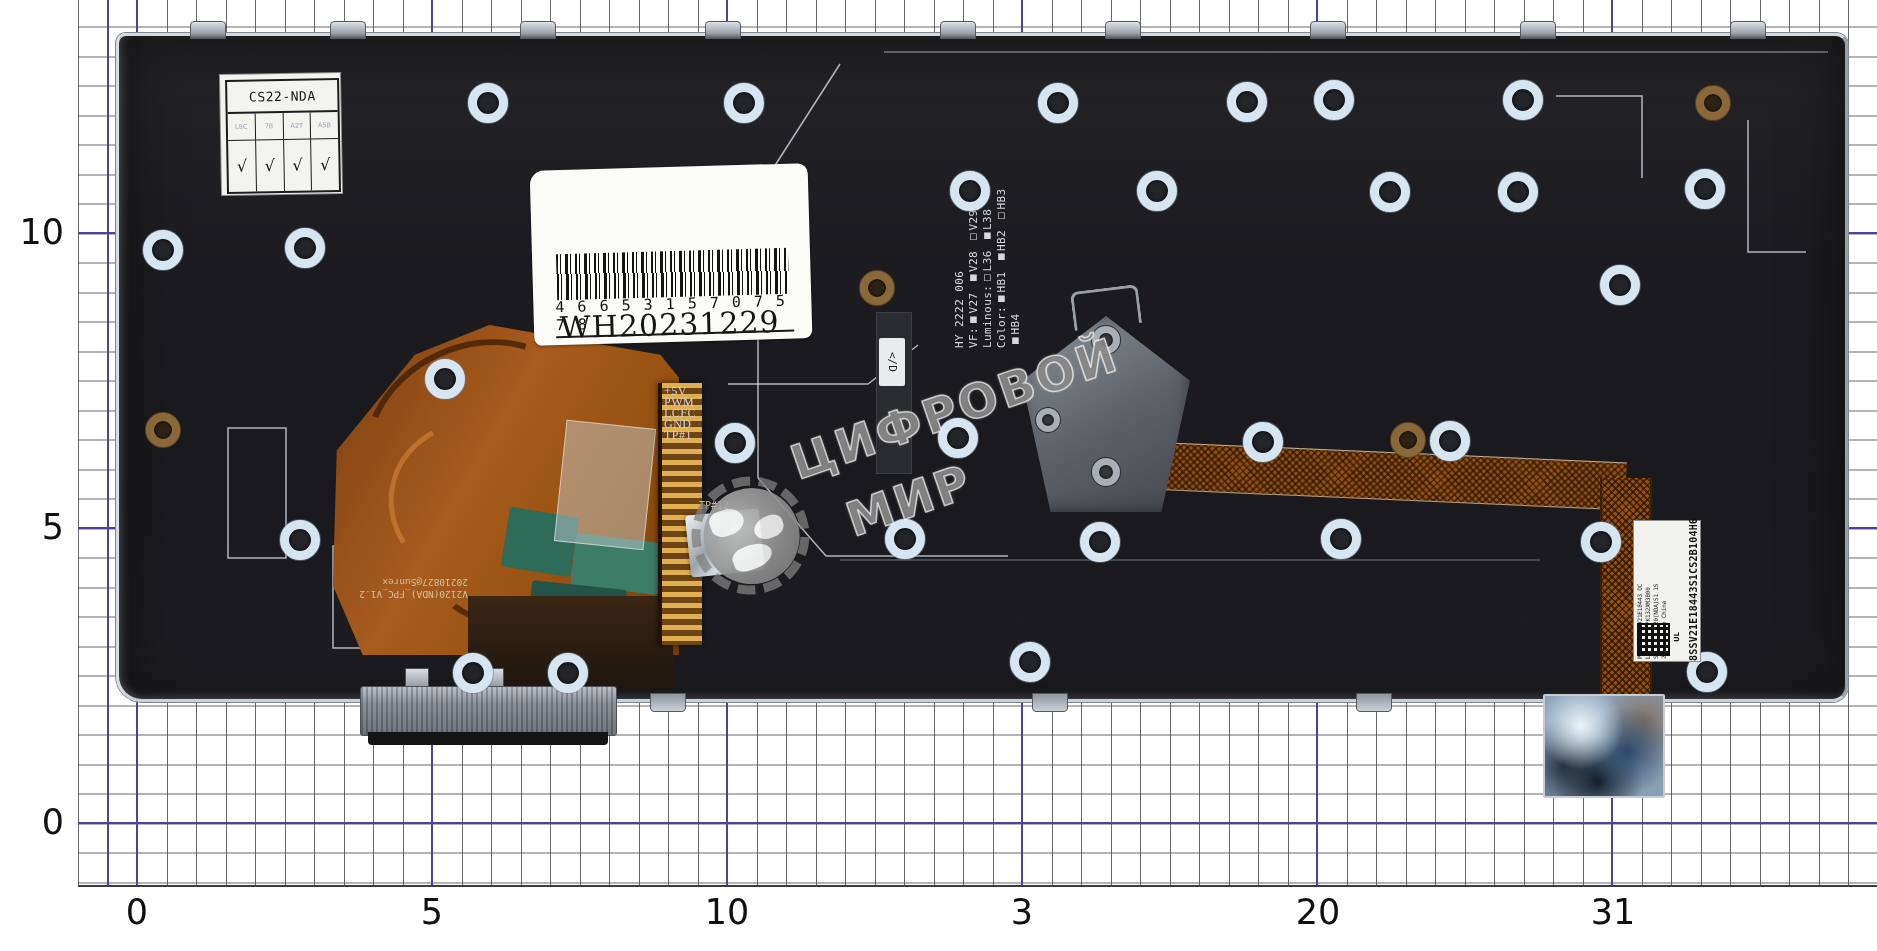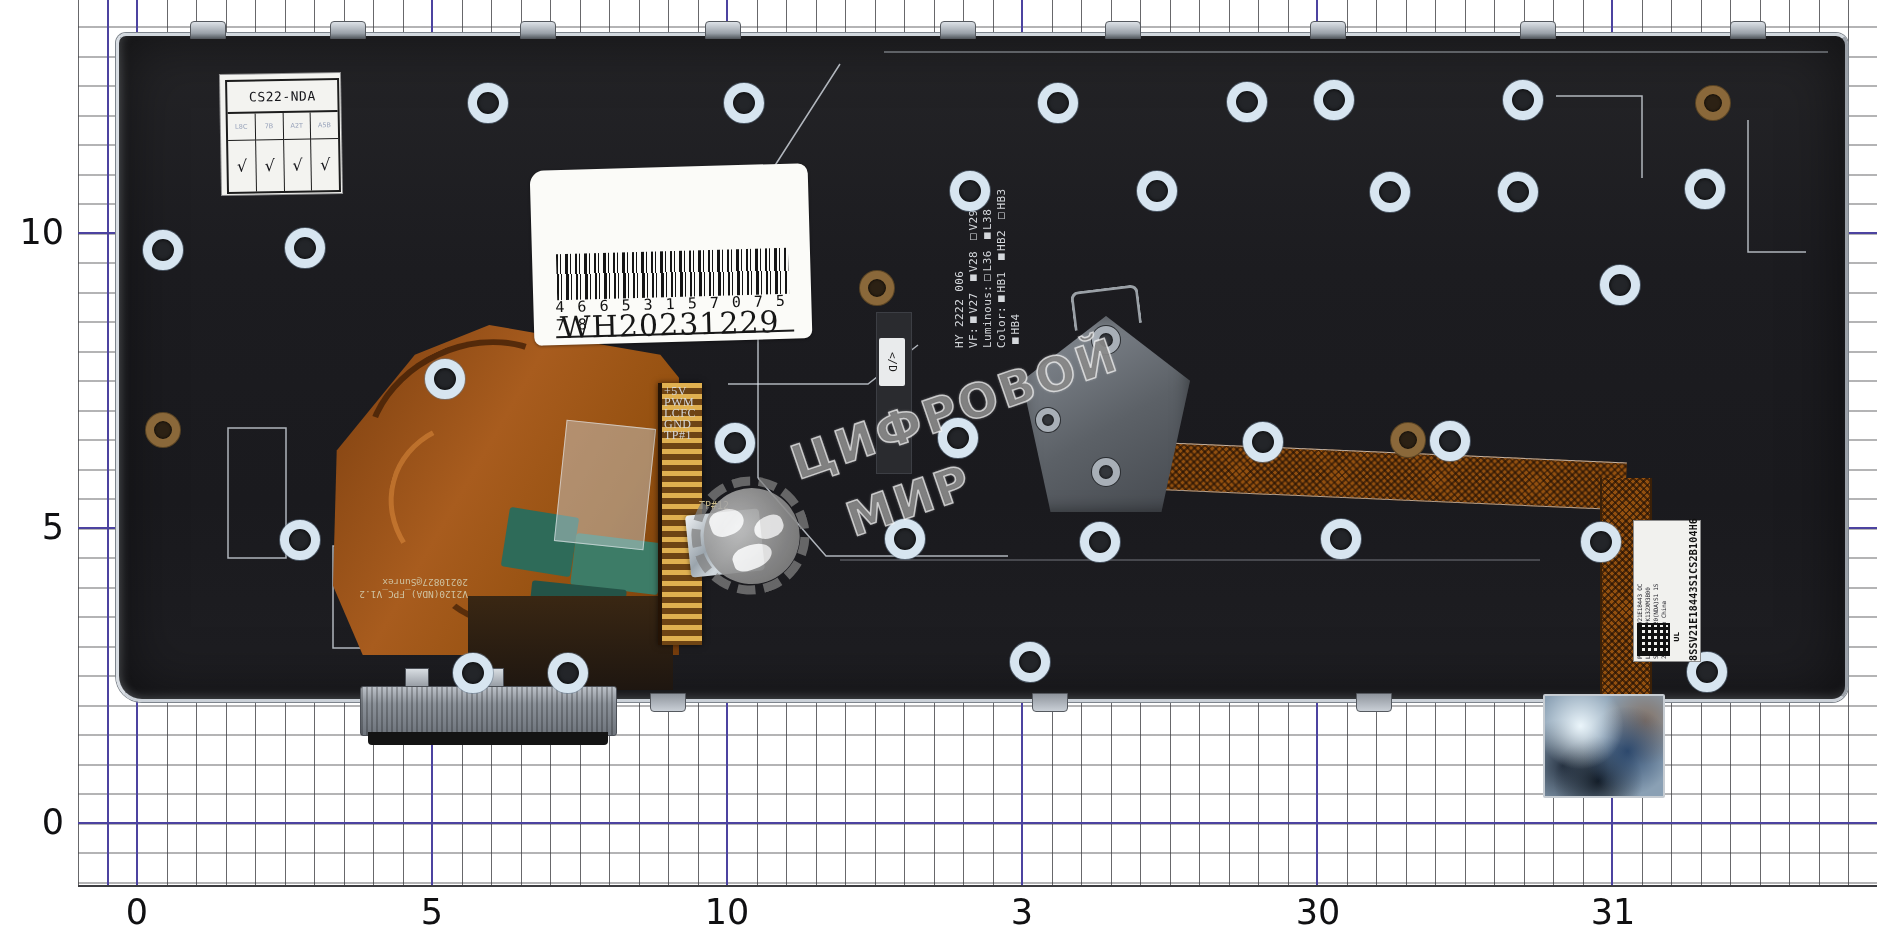--- a/index.html
+++ b/index.html
@@ -148,21 +148,21 @@
 <body>
 
 <div id="canvas">
 
   <div id="grid"></div>
 
   <div class="xtick" style="left:92px">0</div>
   <div class="xtick" style="left:387px">5</div>
   <div class="xtick" style="left:682px">10</div>
   <div class="xtick" style="left:977px">3</div>
-  <div class="xtick" style="left:1273px">30</div>
+  <div class="xtick" style="left:1273px">20</div>
   <div class="xtick" style="left:1568px">31</div>
   <div class="ytick" style="top:212px">10</div>
   <div class="ytick" style="top:507px">5</div>
   <div class="ytick" style="top:802px">0</div>
 
   <div id="plate"></div>
 
   <div class="tab-top" style="left:190px"></div>
   <div class="tab-top" style="left:330px"></div>
   <div class="tab-top" style="left:520px"></div>

